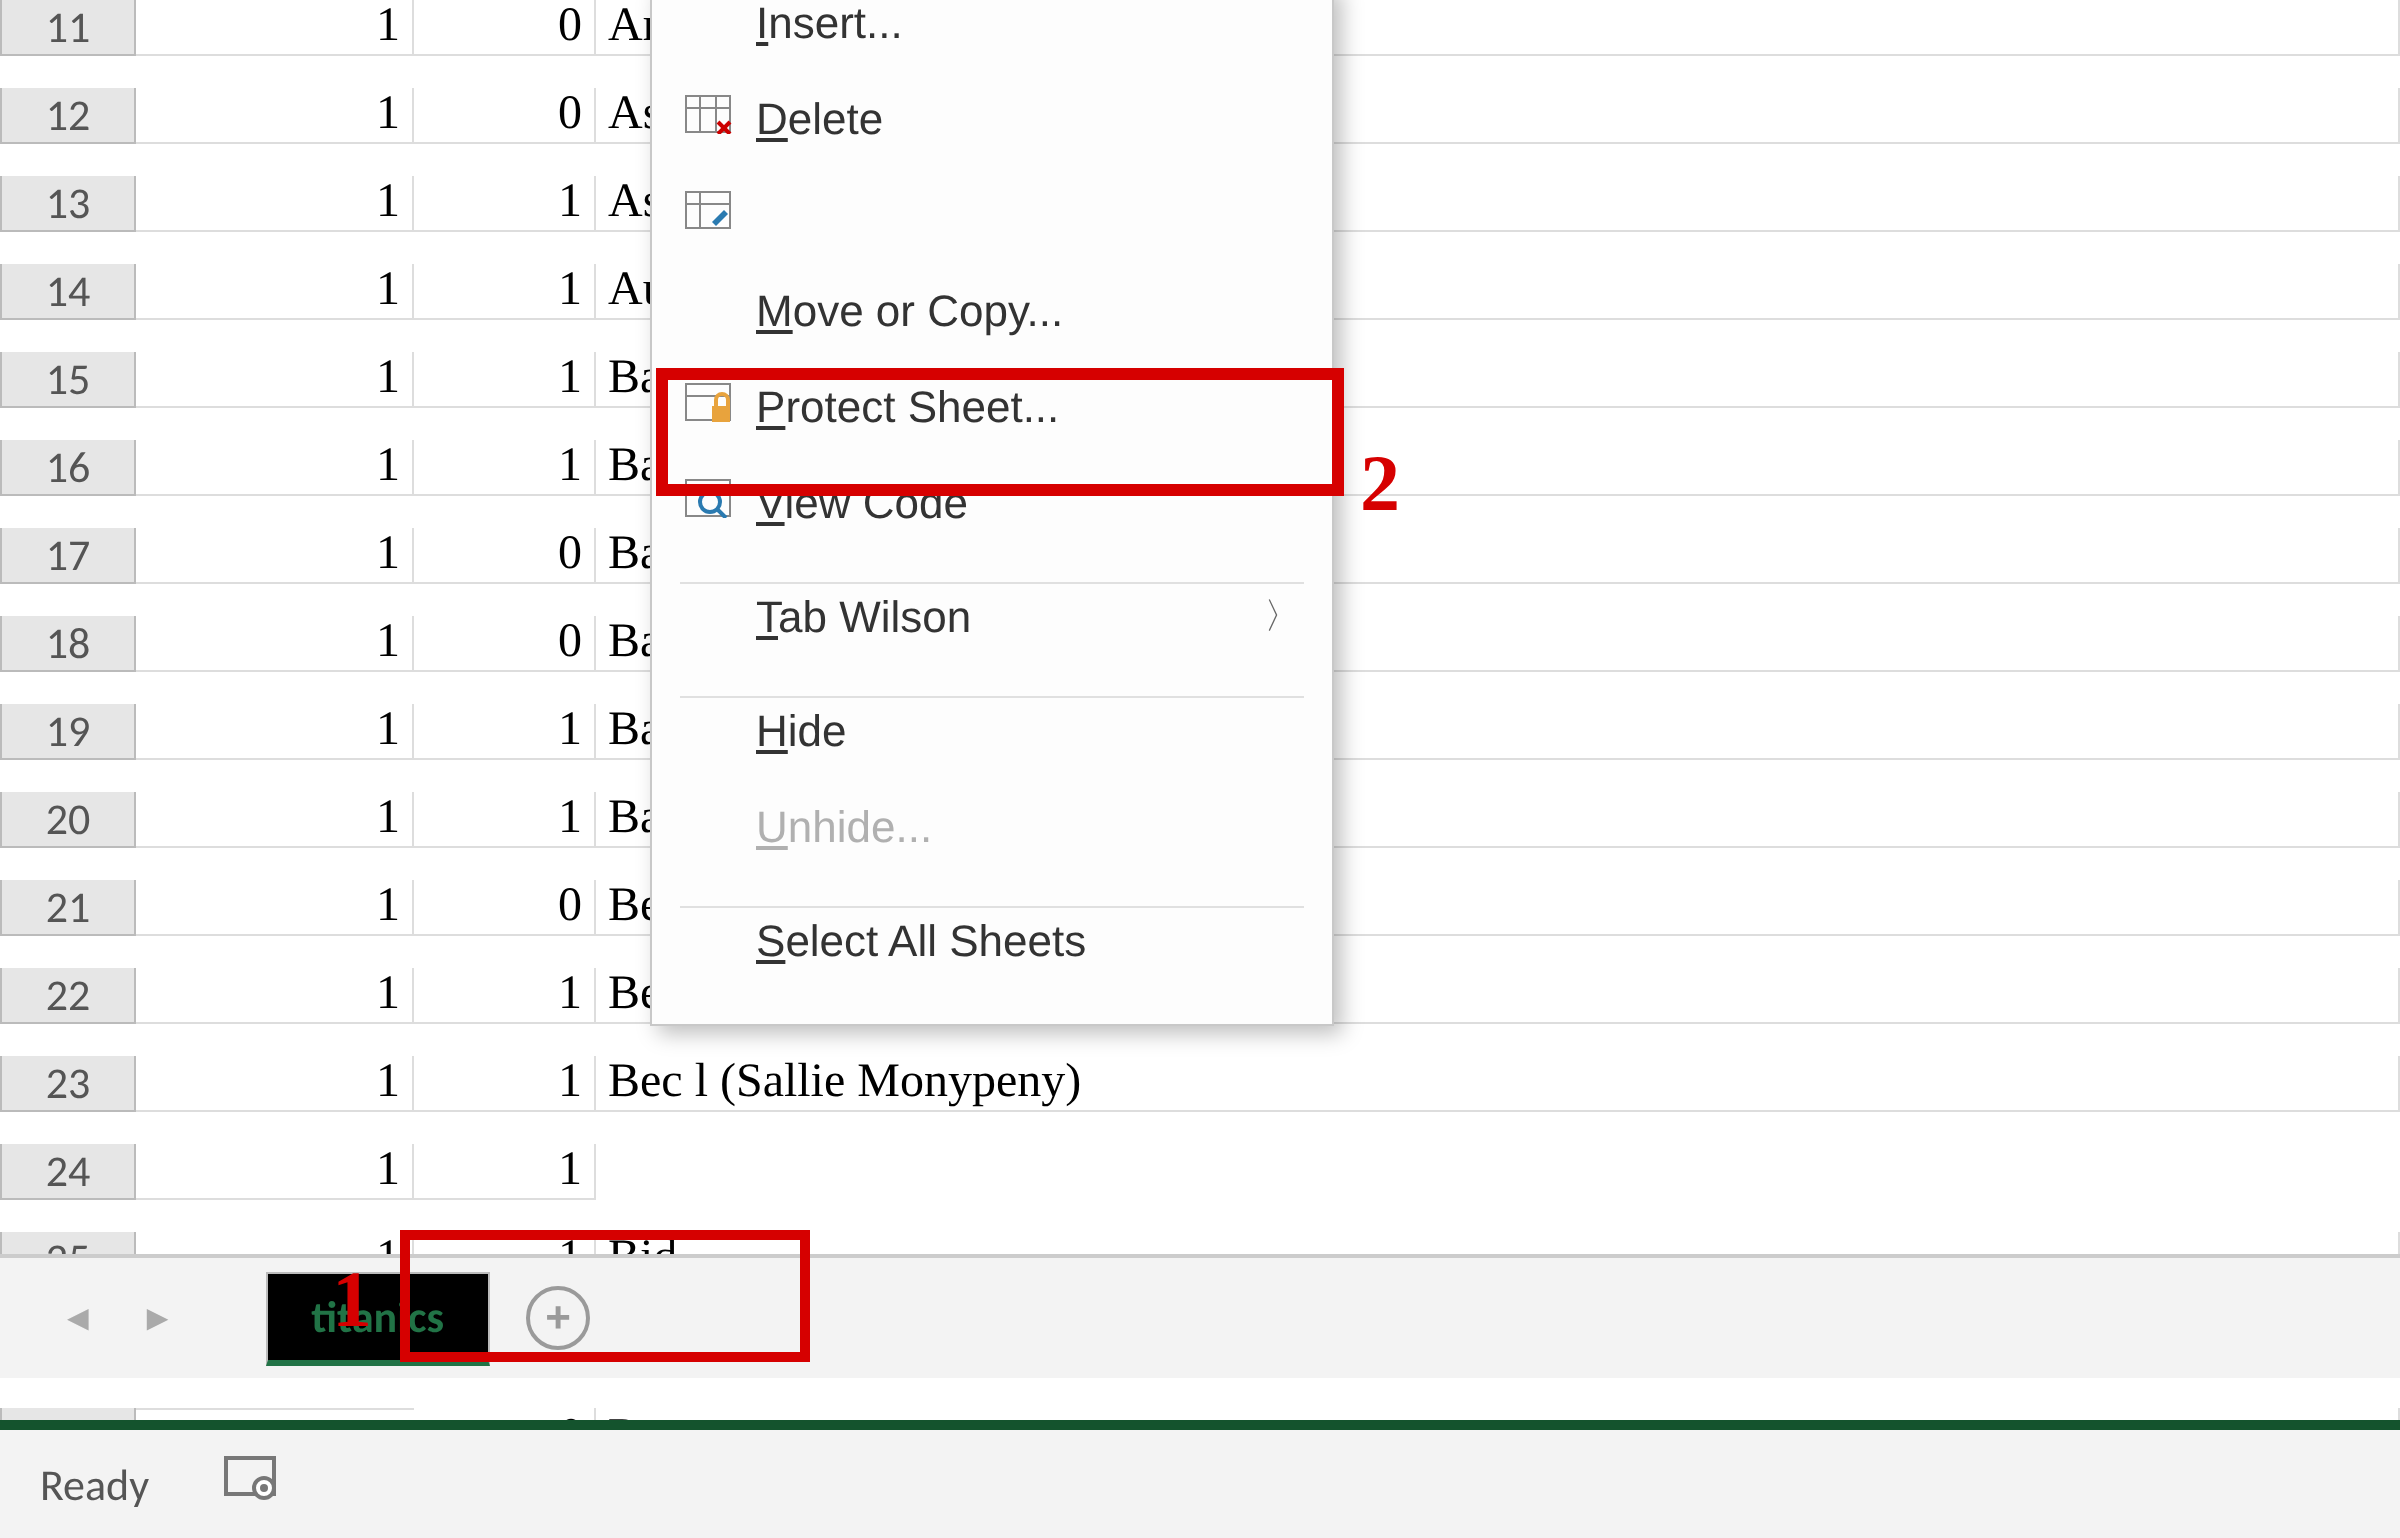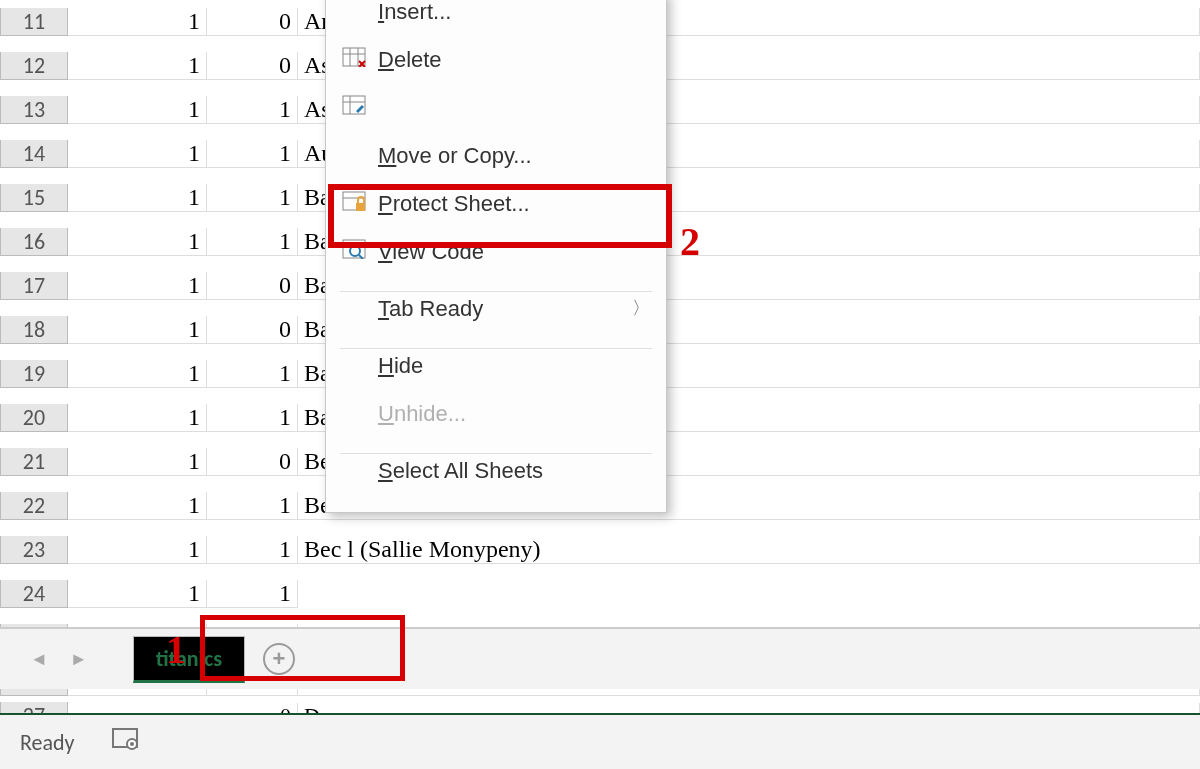--- a/index.html
+++ b/index.html
@@ -1,31 +1,31 @@
 <!DOCTYPE html>
 <html><head>
 <meta charset="utf-8">
 <style>
 html,body{margin:0;padding:0;font-family:"Segoe UI",Arial,sans-serif;background:#fff;color:#000}
 .viewport{width:1200px;height:769px;position:relative;overflow:hidden;background:#fff}
 .grid{position:absolute;left:0;top:0;right:0}
-.row{display:flex;height:44px;align-items:center}
+.row{display:flex;height:44px;align-items:flex-start}
 .colhead{width:66px;background:#e6e6e6;border:1px solid #bbb;border-top:none;display:flex;align-items:center;justify-content:center;font-size:22px;color:#555;font-family:Calibri,Arial,sans-serif}
 .cell{border-right:1px solid #ddd;border-bottom:1px solid #ddd;font-size:24px;font-family:"Times New Roman",serif;display:flex;align-items:center;padding:0 6px;white-space:nowrap;overflow:hidden}
 .c-a{width:126px;justify-content:flex-end}
 .c-b{width:78px;justify-content:flex-end}
 .c-c{flex:1;justify-content:flex-start}
 .row.short{height:24px}
 .row.short .cell{font-size:22px}
 .tabbar{position:absolute;left:0;right:0;top:627px;height:60px;background:#f3f3f3;border-top:2px solid #ccc;display:flex;align-items:center}
 .tabnav{display:flex;gap:22px;margin-left:30px;color:#aaa;font-size:18px}
 .tabnav span{cursor:default}
 .tab{position:relative;margin-left:45px;padding:8px 22px;background:#000000;border:1px solid #bbb;border-bottom:3px solid #217346;color:#217346;font-weight:bold;font-size:22px;font-family:Calibri,Arial,sans-serif}
 .addtab{margin-left:18px;width:28px;height:28px;border:2px solid #9a9a9a;border-radius:50%;display:flex;align-items:center;justify-content:center;color:#9a9a9a;font-size:22px;font-weight:bold}
-.statusbar{position:absolute;left:0;right:0;bottom:0;height:54px;background:#f3f3f3;border-top:2px solid #14532d;display:flex;align-items:center;padding-left:20px;gap:36px;font-size:22px;color:#555;font-family:Calibri,Arial,sans-serif}
+.statusbar{position:absolute;left:0;right:0;bottom:0;height:54px;background:#f3f3f3;border-top:5px solid #14532d;display:flex;align-items:center;padding-left:20px;gap:36px;font-size:22px;color:#555;font-family:Calibri,Arial,sans-serif}
 .recicon svg{width:28px;height:24px}
 .ctxmenu{position:absolute;left:325px;top:-8px;width:340px;background:#fdfdfd;border:1px solid #c8c8c8;box-shadow:4px 4px 10px rgba(0,0,0,.25);padding:6px 0}
 .mi{display:flex;align-items:flex-start;height:48px;padding:0 16px;font-size:22px;color:#333;cursor:default}
 .mi-icon{width:36px;display:flex;align-items:center}
 .mi-label{flex:1}
 .mi-label u{text-decoration:underline}
 .mi.disabled{color:#b0b0b0}
 .mi-sub{margin-left:auto;color:#666;font-size:18px}
 .sep{height:1px;background:#e0e0e0;margin:4px 14px}
 .callout1{position:absolute;left:200px;top:615px;width:195px;height:56px;border:5px solid #d60000;pointer-events:none}
@@ -191,21 +191,21 @@
             <rect x="1" y="1" width="22" height="18" fill="none" stroke="#888"></rect>
             <circle cx="13" cy="12" r="5" fill="none" stroke="#2a7ab0" stroke-width="2"></circle>
             <line x1="17" y1="16" x2="21" y2="20" stroke="#2a7ab0" stroke-width="2"></line>
           </svg>
         </span>
     <span class="mi-label"><u>V</u><span>iew Code</span></span>
   </div>
   <div class="sep"></div>
   <div class="mi">
     <span class="mi-icon"></span>
-    <span class="mi-label"><u>T</u><span>ab Ready</span></span>
+    <span class="mi-label"><u>T</u><span>ab Wilson</span></span>
     <span class="mi-sub">〉</span>
   </div>
   <div class="sep"></div>
   <div class="mi">
     <span class="mi-icon"></span>
     <span class="mi-label"><u>H</u><span>ide</span></span>
   </div>
   <div class="mi disabled">
     <span class="mi-icon"></span>
     <span class="mi-label"><u>U</u><span>nhide...</span></span>

